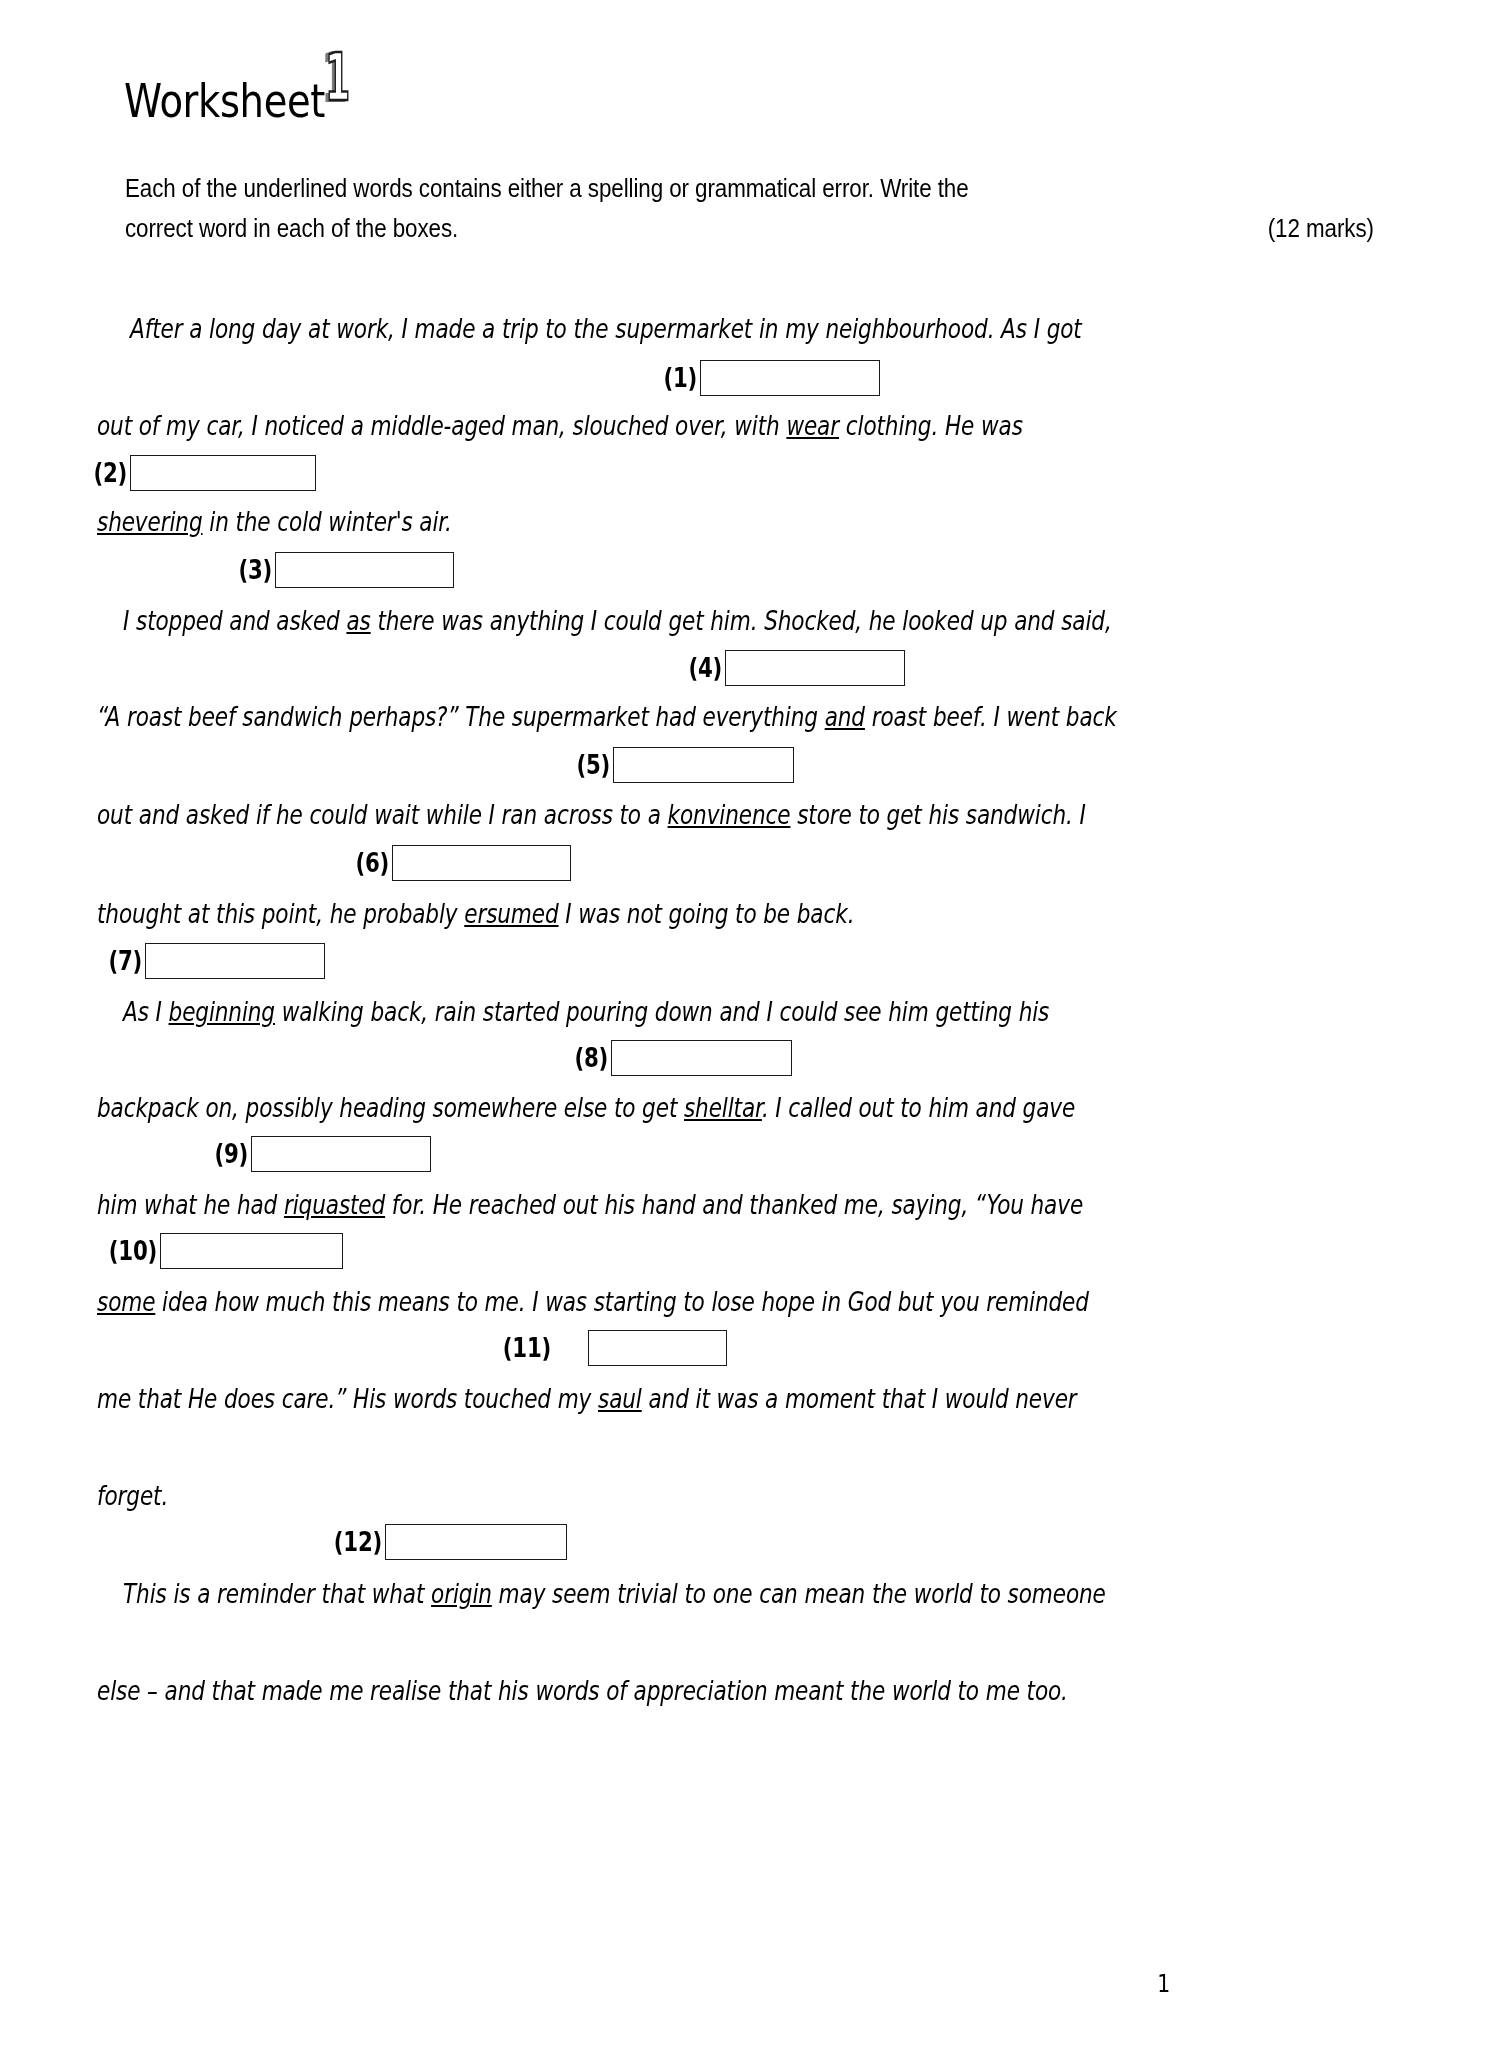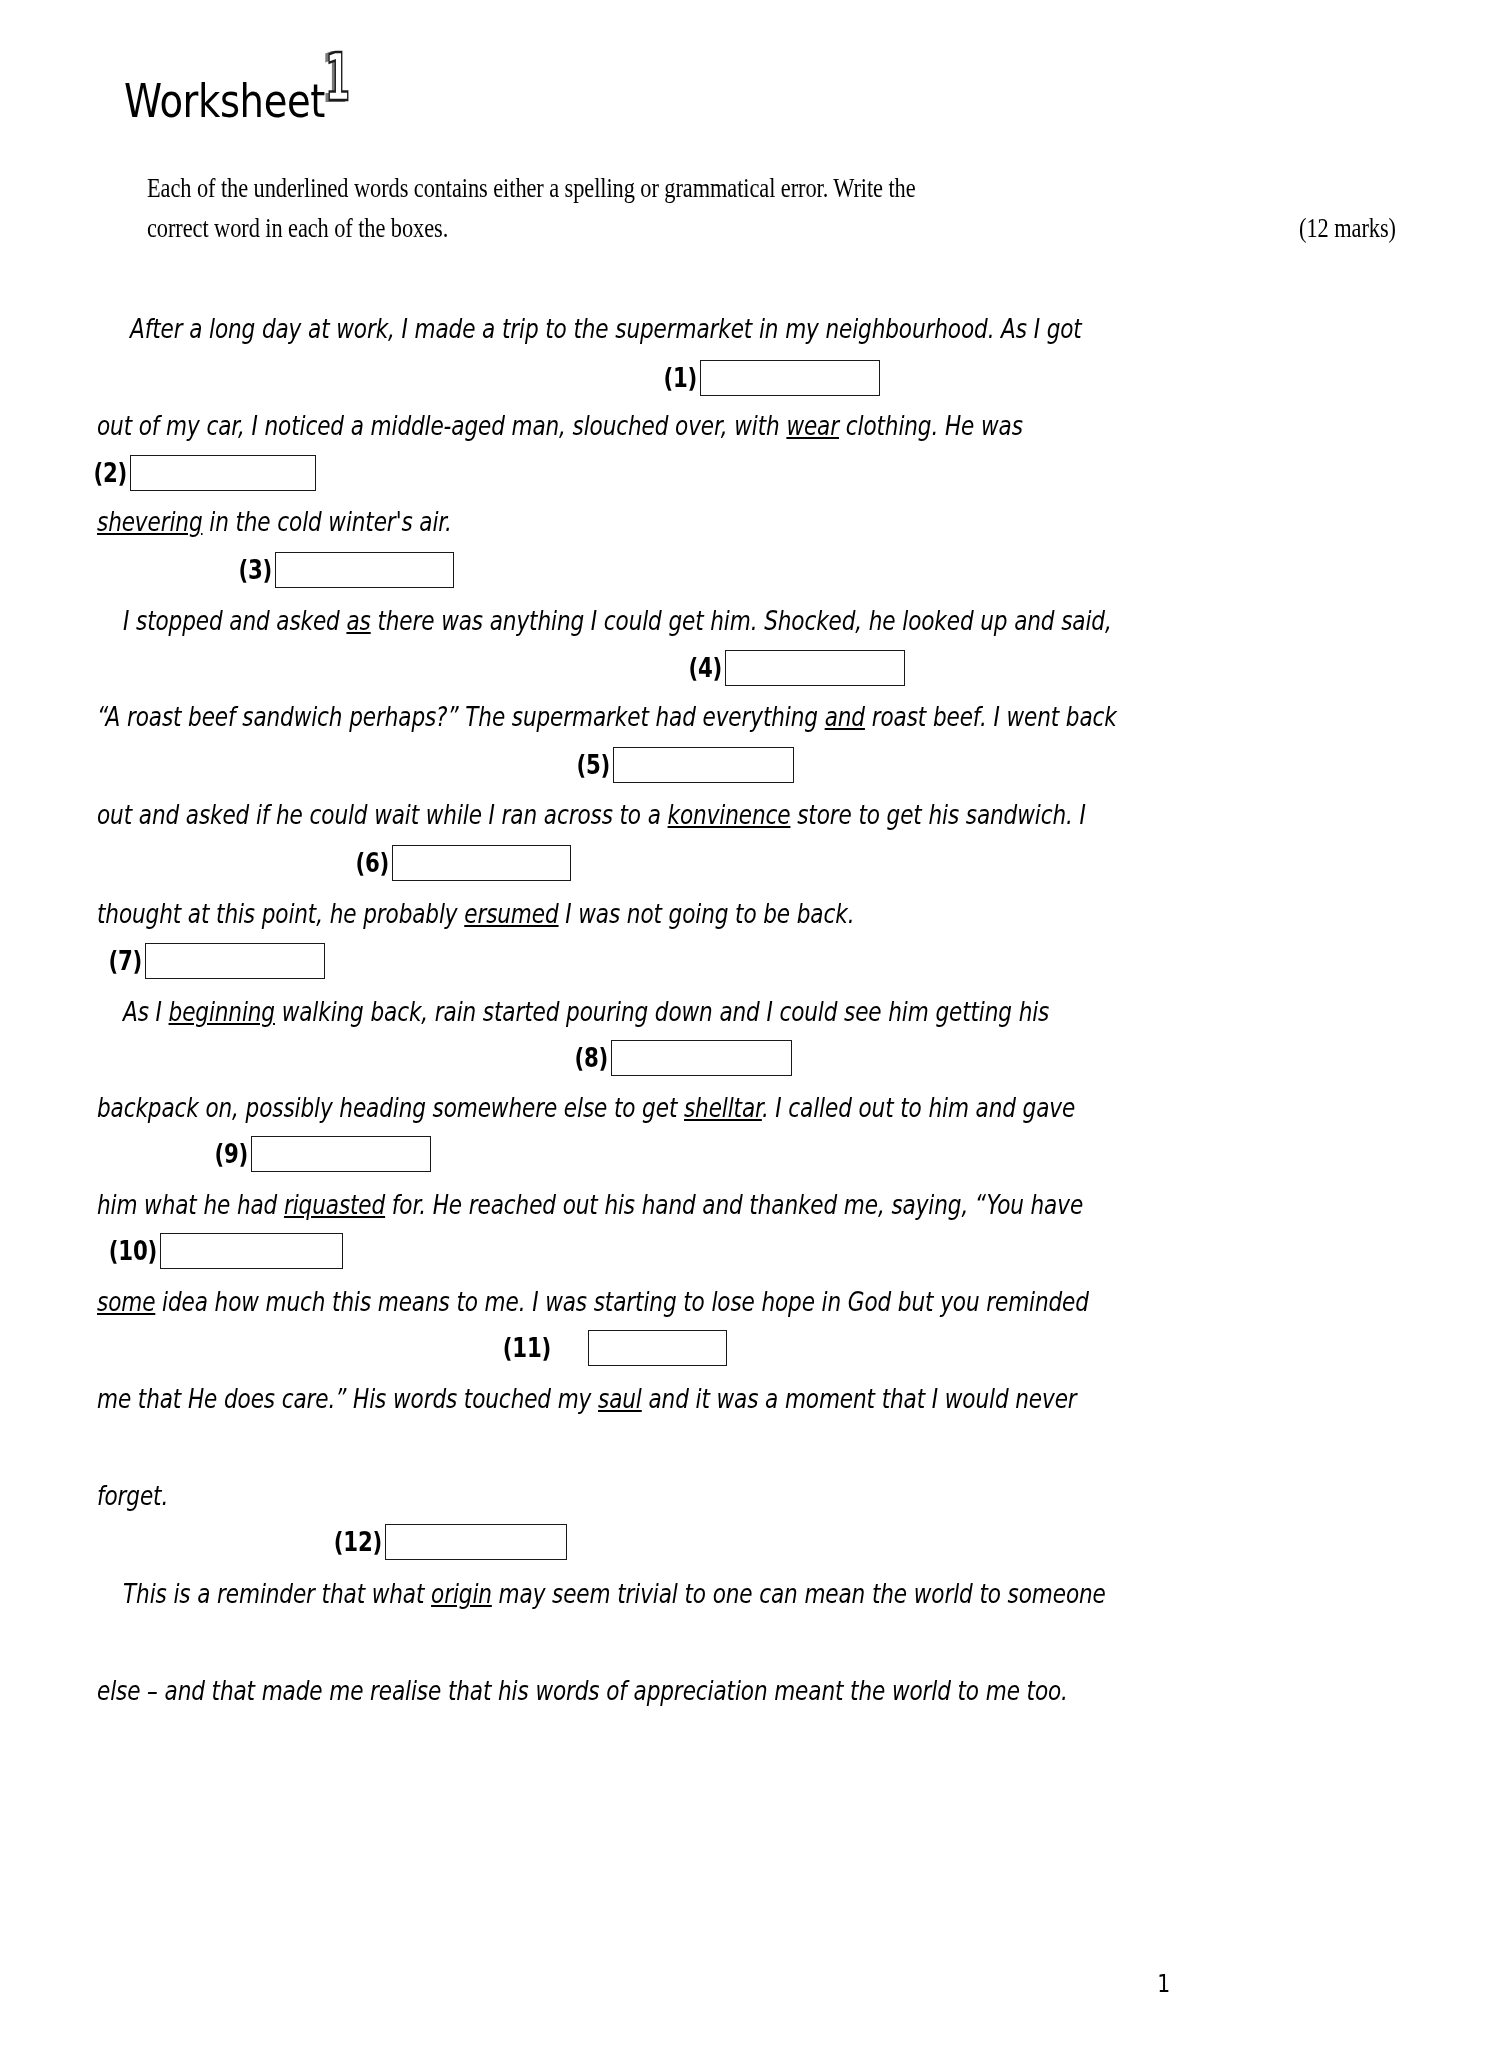--- a/index.html
+++ b/index.html
@@ -72,25 +72,24 @@
     transform: scaleX(0.55);
     transform-origin: left top;
   }
 
   
   .instructions {
     position: absolute;
     left: 125px;
     top: 168px;
     width: 1250px;
-    font-family: Liberation Serif, serif;
+    font-family: Liberation Sans, sans-serif;
     font-size: 26.5px;
     line-height: 40px;
     letter-spacing: -0.1px;
-    margin-left: 22px;
   }
   .instr-line1 {
     transform: scaleX(0.845);
     transform-origin: left center;
     white-space: nowrap;
   }
   .instr-line2 {
     display: flex;
     justify-content: space-between;
     width: 1478px;

